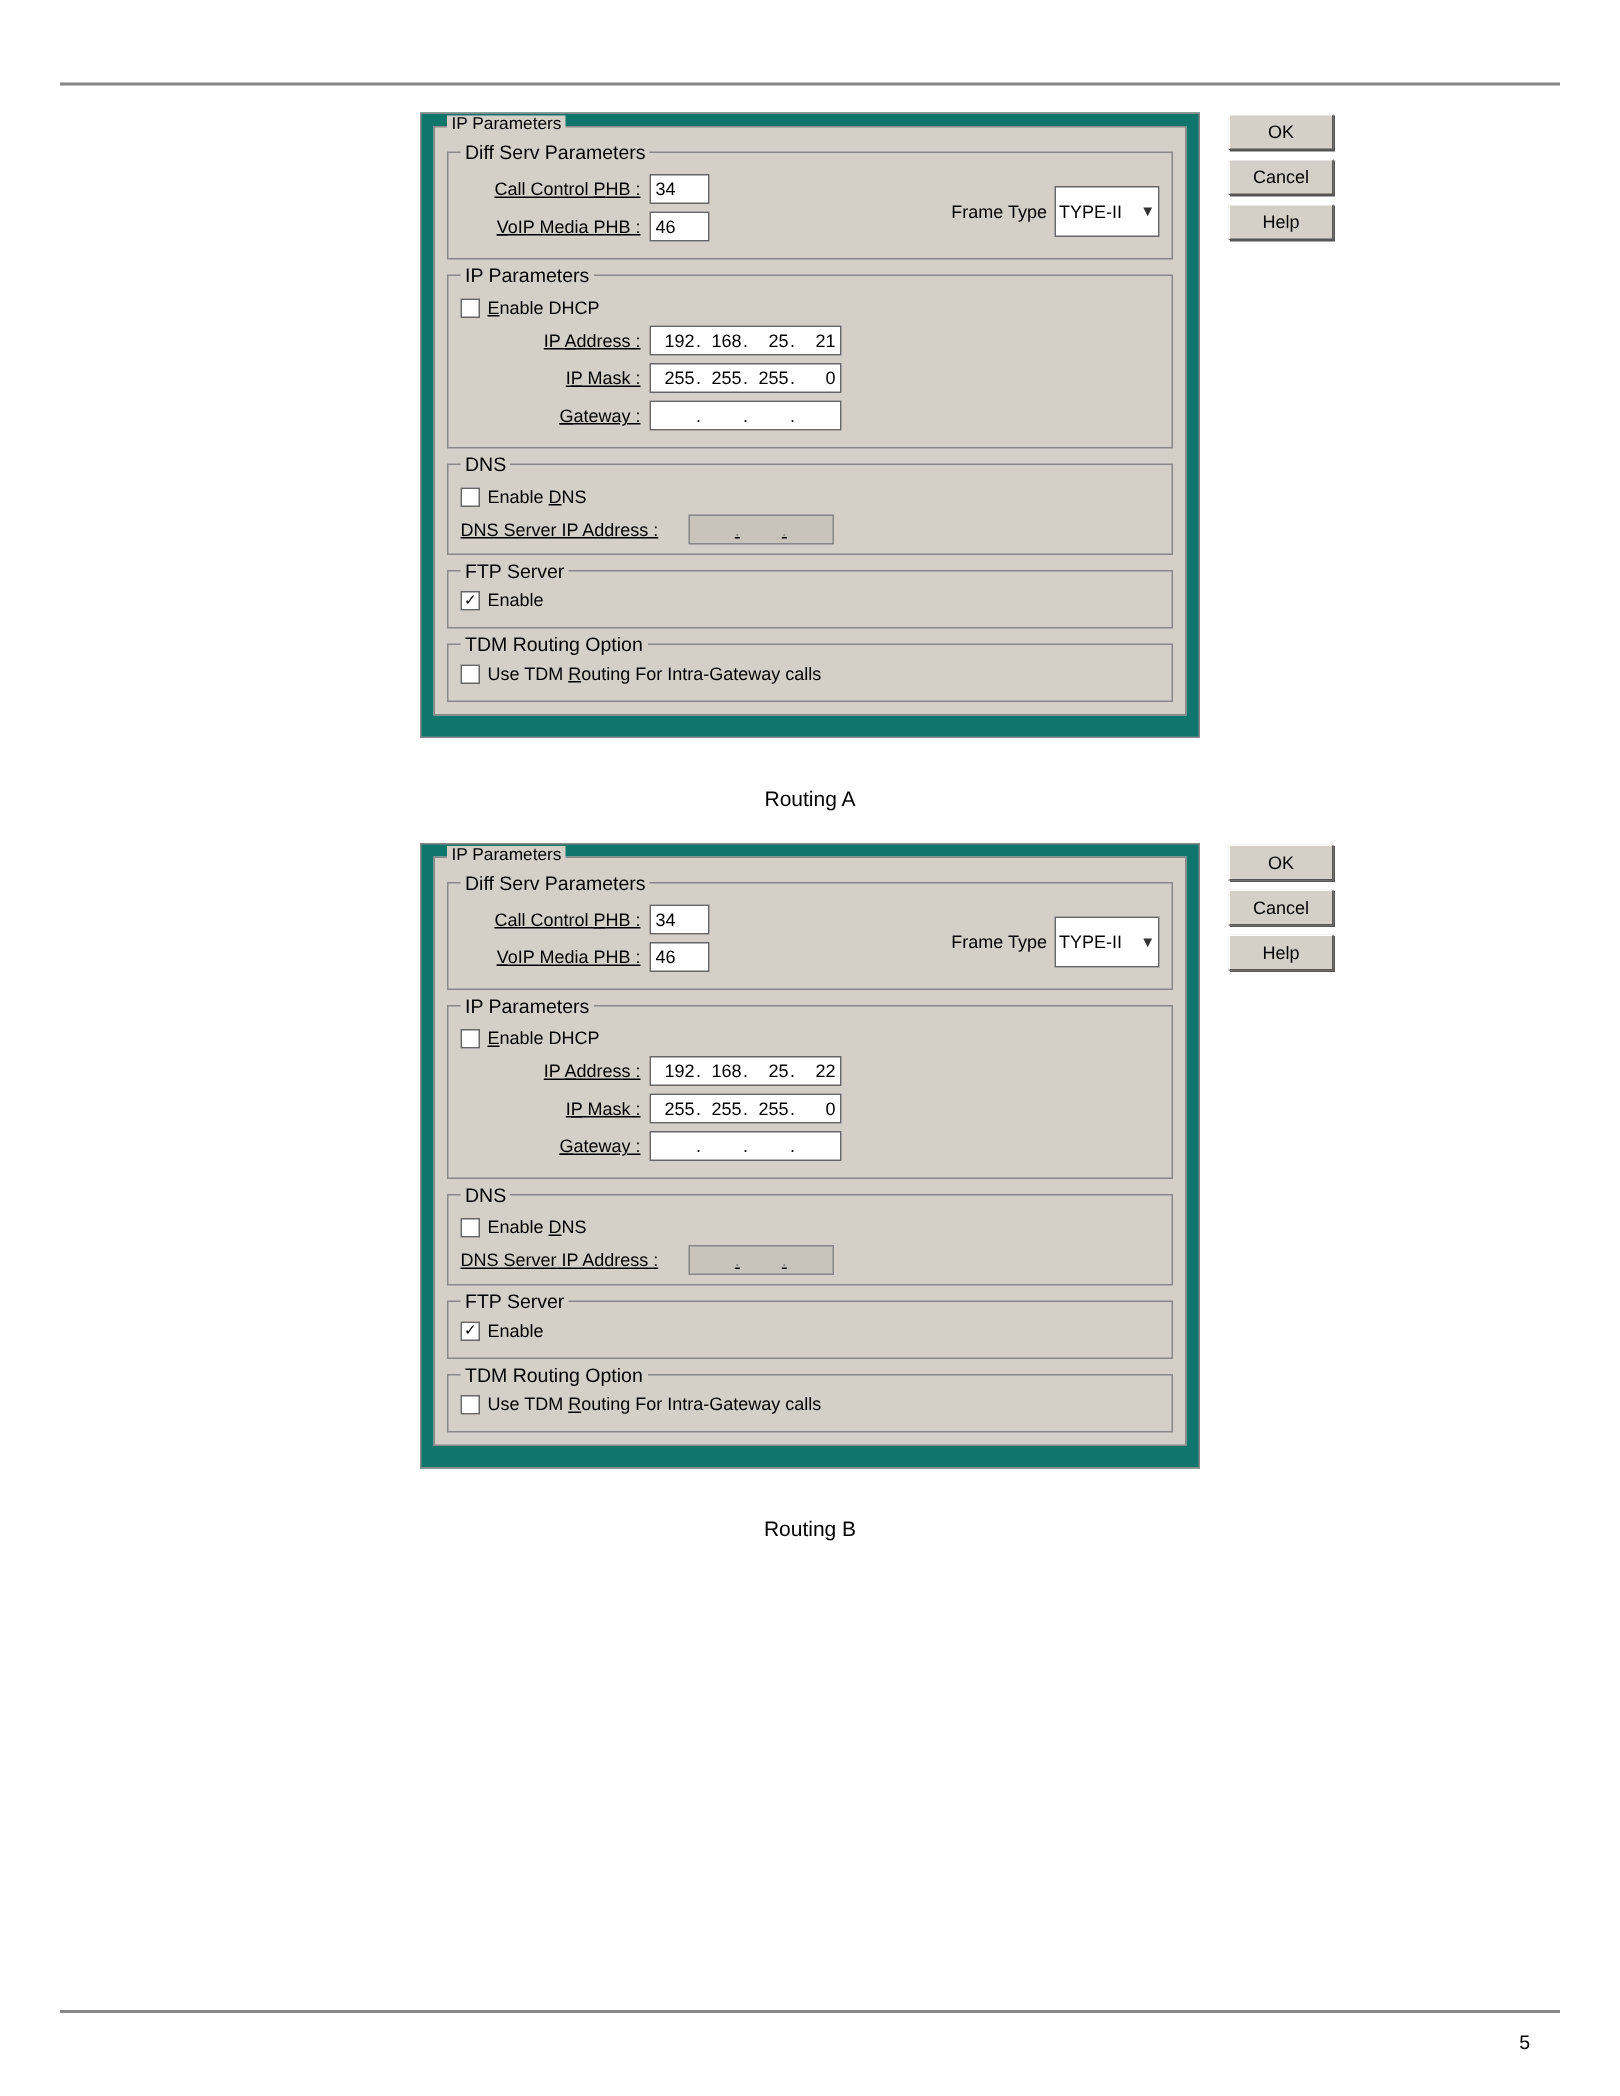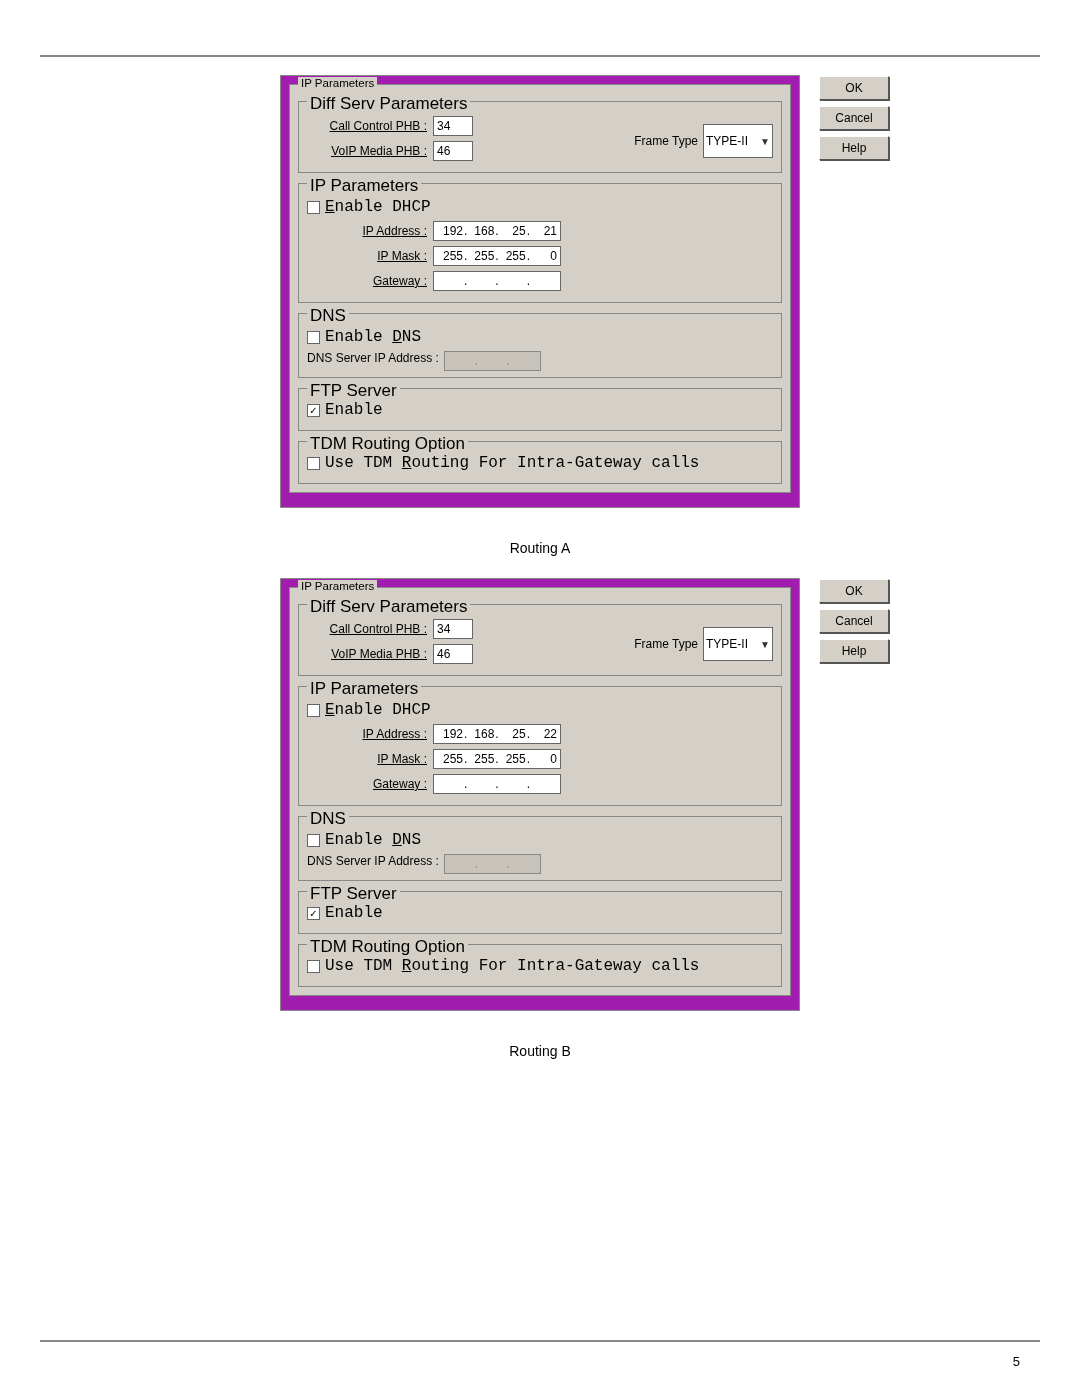--- a/index.html
+++ b/index.html
@@ -45,21 +45,21 @@
       transform: translateX(-50%);
       display: flex;
       flex-direction: column;
       align-items: center;
       gap: 18px;
     }
 
     
     .dialog-box {
       width: 520px;
-      background: #a21caf;
+      background: #0f766e;
       border: 1px solid #888;
       padding: 8px;
       font-size: 12px;
       position: relative;
     }
 
     .section-group {
       border: 1px solid #888;
       margin-bottom: 6px;
       padding: 6px 8px 8px 8px;
@@ -83,21 +83,21 @@
       padding: 6px 8px 6px 8px;
       position: relative;
     }
 
     .subsection-title {
       position: absolute;
       top: -8px;
       left: 8px;
       background: #d4d0c8;
       padding: 0 3px;
-      font-size: 17px;
+      font-size: 13px;
     }
 
     .form-row {
       display: flex;
       align-items: center;
       margin-bottom: 5px;
       gap: 6px;
     }
 
     .form-label {
@@ -141,22 +141,21 @@
       flex-shrink: 0;
     }
 
     .checkbox.checked::after {
       content: "✓";
       font-size: 10px;
       color: #000;
     }
 
     .checkbox-label {
-      font-size: 16px;
-      font-family: Liberation Mono, monospace;
+      font-size: 12px;
     }
 
     .frame-type-label {
       font-size: 12px;
       margin-left: 20px;
     }
 
     .select-box {
       background: white;
       border: 1px solid #666;
@@ -217,22 +216,23 @@
       position: relative;
       margin-bottom: 10px;
     }
 
     .underline-char {
       text-decoration: underline;
     }
 
     .dns-label-row {
       display: flex;
-      align-items: flex-start;
-      gap: 5px;
+      align-items: center;
+      gap: 20px;
+      text-decoration: underline;
     }
 
     .dns-label-text {
       font-size: 12px;
       white-space: nowrap;
     }
 
     .ip-group-container {
       display: flex;
       align-items: center;

